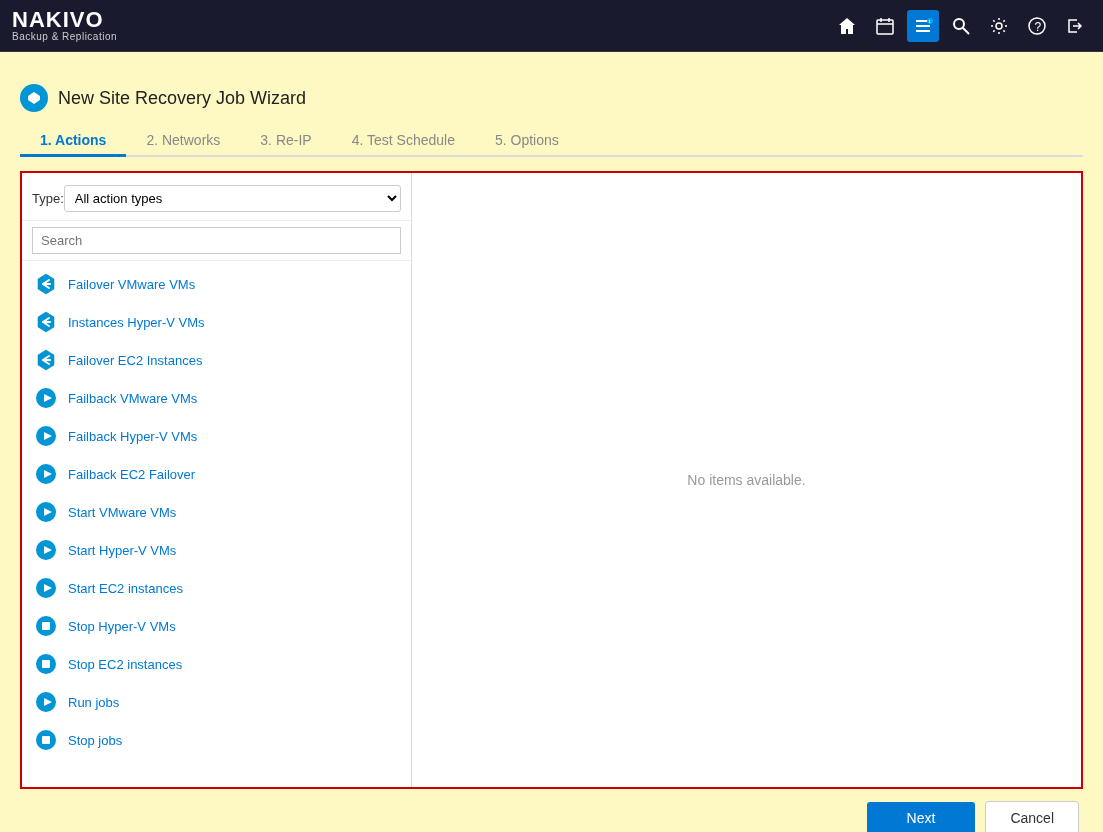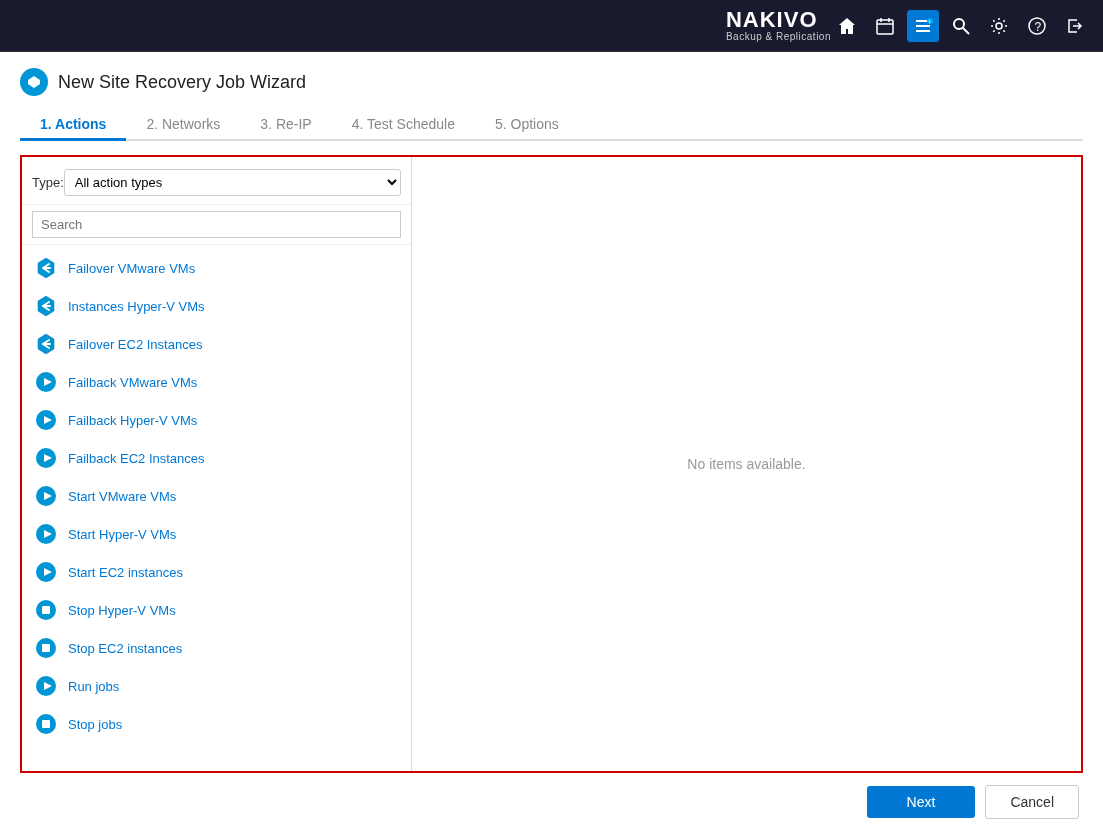--- a/index.html
+++ b/index.html
@@ -4,21 +4,21 @@
   <style>
     * { box-sizing: border-box; margin: 0; padding: 0; }
     body { font-family: Arial, sans-serif; background: #1a1a2e; width: 1103px; height: 832px; overflow: hidden; }
 
     
     .navbar {
       background: #1a1a2e;
       height: 52px;
       display: flex;
       align-items: center;
-      justify-content: flex-end;
+      justify-content: space-between;
       padding: 0 12px;
       border-bottom: 1px solid #333;
     }
     .navbar-logo {
       display: flex;
       flex-direction: column;
     }
     .navbar-logo .nakivo {
       color: white;
       font-size: 22px;
@@ -44,23 +44,23 @@
       align-items: center;
       justify-content: center;
       cursor: pointer;
       font-size: 18px;
       border-radius: 3px;
     }
     .nav-icon.active { background: #0078d4; }
 
     
     .main-content {
-      background: #ffffff;
+      background: #fef9c3;
       height: calc(832px - 52px);
-      padding: 16px 20px;
+      padding: 32px 20px;
     }
 
     
     .wizard-header {
       display: flex;
       align-items: center;
       gap: 10px;
       margin-bottom: 14px;
     }
     .wizard-icon {
@@ -398,21 +398,21 @@
             </div>
             <span class="action-label">Failback Hyper-V VMs</span>
           </div>
           <div class="action-item">
             <div class="action-icon">
               <svg class="icon-play" viewBox="0 0 24 24" xmlns="http://www.w3.org/2000/svg">
         <circle cx="12" cy="12" r="10" fill="#0096d6"></circle>
         <polygon points="10,8 18,12 10,16" fill="white"></polygon>
       </svg>
             </div>
-            <span class="action-label">Failback EC2 Instances</span>
+            <span class="action-label">Failback EC2 Failover</span>
           </div>
           <div class="action-item">
             <div class="action-icon">
               <svg class="icon-play" viewBox="0 0 24 24" xmlns="http://www.w3.org/2000/svg">
         <circle cx="12" cy="12" r="10" fill="#0096d6"></circle>
         <polygon points="10,8 18,12 10,16" fill="white"></polygon>
       </svg>
             </div>
             <span class="action-label">Start VMware VMs</span>
           </div>

